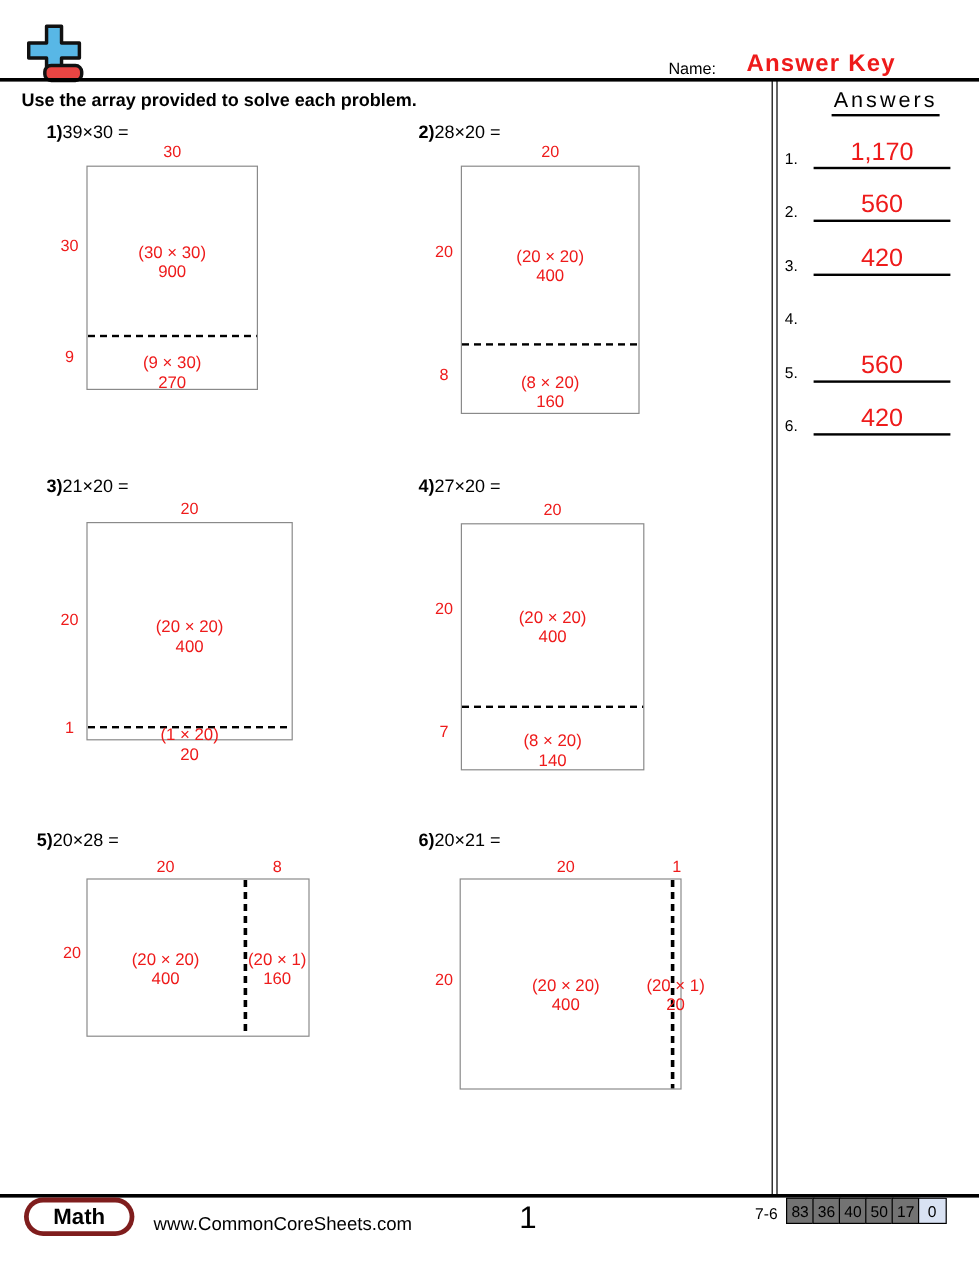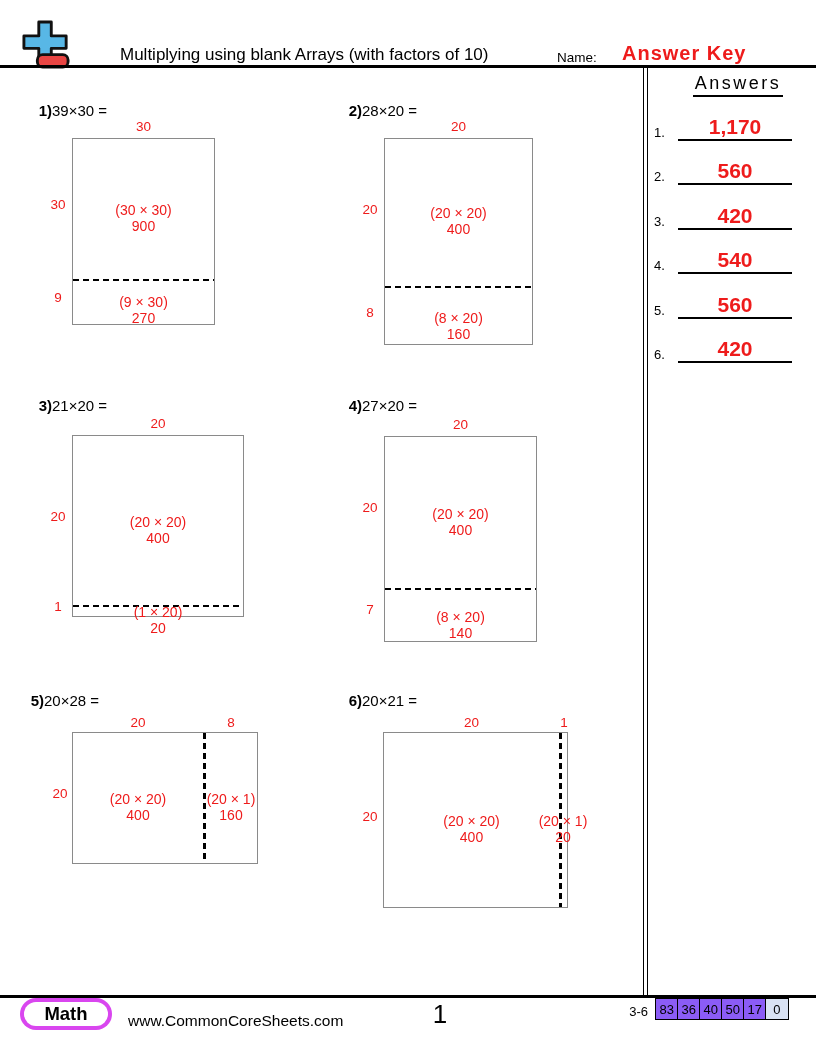--- a/index.html
+++ b/index.html
@@ -14,57 +14,57 @@
   .anskey{position:absolute;left:622px;top:42px;font-size:20px;font-weight:bold;
           color:#ee1b1b;letter-spacing:1px;}
   .instr{position:absolute;left:18px;top:75px;font-size:15px;font-weight:bold;}
   .ans-head{position:absolute;left:682px;top:73px;width:112px;text-align:center;}
   .ans-head span{display:inline-block;font-size:18px;font-weight:normal;letter-spacing:2.5px;
           border-bottom:2.5px solid #000;padding:0 2px 1px 2px;}
   .ans-row{position:absolute;left:650px;width:146px;height:31px;}
   .ans-num{position:absolute;left:4px;bottom:1px;font-size:13px;}
   .ans-line{position:absolute;left:28px;right:4px;top:0;bottom:0;border-bottom:2px solid #000;
             display:flex;align-items:flex-end;justify-content:center;}
-  .ans-val{font-size:21px;font-weight:bold;color:#ee1b1b;line-height:24px;}
+  .ans-val{font-size:21px;font-weight:normal;color:#ee1b1b;line-height:24px;}
   .phead{position:absolute;font-size:15px;text-align:right;}
   .pnum{font-weight:bold;display:inline-block;width:24px;}
   .rect{position:absolute;border:1px solid #8a8a8a;background:#fff;box-sizing:border-box;}
   .hdash{position:absolute;height:2px;background:repeating-linear-gradient(90deg,#000 0 6px,transparent 6px 10px);}
   .vdash{position:absolute;width:2.5px;background:repeating-linear-gradient(180deg,#000 0 6px,transparent 6px 10px);}
   .toplab,.sidelab{position:absolute;font-size:13.5px;text-align:center;color:#ee1b1b;}
   .sidelab{width:26px;}
   .region{position:absolute;font-size:14px;line-height:16px;text-align:center;
           color:#ee1b1b;white-space:nowrap;}
-  .pill{position:absolute;left:20px;top:998px;width:92px;height:32px;background:#d946ef;border-radius:16px;}
+  .pill{position:absolute;left:20px;top:998px;width:92px;height:32px;background:#7f1d1d;border-radius:16px;}
   .pill-inner{position:absolute;left:4px;top:4px;right:4px;bottom:4px;background:#fff;border-radius:12px;
               display:flex;align-items:center;justify-content:center;font-size:18.5px;font-weight:bold;}
   .site{position:absolute;left:128px;top:1012px;font-size:15.5px;}
   .pageno{position:absolute;left:420px;top:999px;width:40px;text-align:center;font-size:26px;}
   .rangelab{position:absolute;left:608px;top:1004px;width:40px;text-align:right;font-size:13px;}
   .scores{position:absolute;left:655px;top:998px;display:flex;}
   .score-box{width:21.5px;height:20px;border:1.5px solid #000;margin-left:-1.5px;
-             display:flex;align-items:center;justify-content:center;font-size:13px;background:#8b5cf6;}
+             display:flex;align-items:center;justify-content:center;font-size:13px;background:#737373;}
   .score-box:first-child{margin-left:0;}
   .score-box.hl{background:#d9e2f3;}
 </style>
 </head>
 <body>
 
 <div class="page">
 
   <div class="abs" style="left:22px;top:20px;width:48px;height:50px">
     <svg width="48" height="50" viewBox="0 0 50 52">
       <path d="M17.5 2 H30.5 V16.5 H46 V29.5 H30.5 V45 H17.5 V29.5 H2 V16.5 H17.5 Z" fill="#58b7e6" stroke="#111" stroke-width="3" stroke-linejoin="round"></path>
       <rect x="16" y="36" width="32" height="13" rx="5.5" fill="#e84543" stroke="#111" stroke-width="3"></rect>
     </svg>
   </div>
-  <div class="title">Multiplying using blank Arrays (with factors of 10)</div>
   <div class="namelab">Name:</div>
   <div class="anskey">Answer Key</div>
   <div class="rule" style="left:0;top:65px;width:816px;height:2.5px"></div>
+  <div class="instr">Use the array provided to solve each problem.</div>
   <div class="dbl"></div>
 
   <div class="ans-head">
     <span>Answers</span>
   </div>
 
   <div class="ans-row" style="top:110px">
     <span class="ans-num">1.</span>
     <div class="ans-line">
       <span class="ans-val">1,170</span>
@@ -77,23 +77,20 @@
     </div>
   </div>
   <div class="ans-row" style="top:199px">
     <span class="ans-num">3.</span>
     <div class="ans-line">
       <span class="ans-val">420</span>
     </div>
   </div>
   <div class="ans-row" style="top:243px">
     <span class="ans-num">4.</span>
-    <div class="ans-line">
-      <span class="ans-val">540</span>
-    </div>
   </div>
   <div class="ans-row" style="top:288px">
     <span class="ans-num">5.</span>
     <div class="ans-line">
       <span class="ans-val">560</span>
     </div>
   </div>
   <div class="ans-row" style="top:332px">
     <span class="ans-num">6.</span>
     <div class="ans-line">
@@ -214,21 +211,21 @@
       <div>20</div>
     </div>
   </section>
 
   <div class="rule" style="left:0;top:995px;width:816px;height:2.5px"></div>
   <div class="pill">
     <div class="pill-inner">Math</div>
   </div>
   <div class="site">www.CommonCoreSheets.com</div>
   <div class="pageno">1</div>
-  <div class="rangelab">3-6</div>
+  <div class="rangelab">7-6</div>
   <div class="scores">
     <div class="score-box">83</div>
     <div class="score-box">36</div>
     <div class="score-box">40</div>
     <div class="score-box">50</div>
     <div class="score-box">17</div>
     <div class="score-box hl">0</div>
   </div>
 
 </div>

